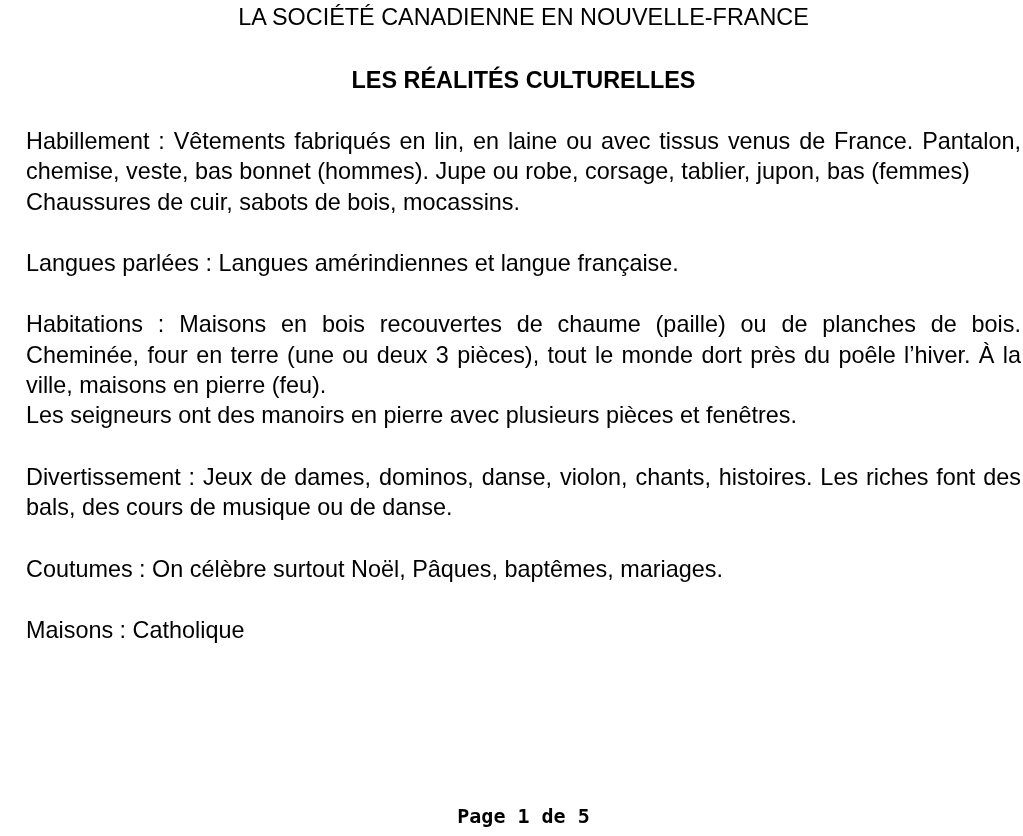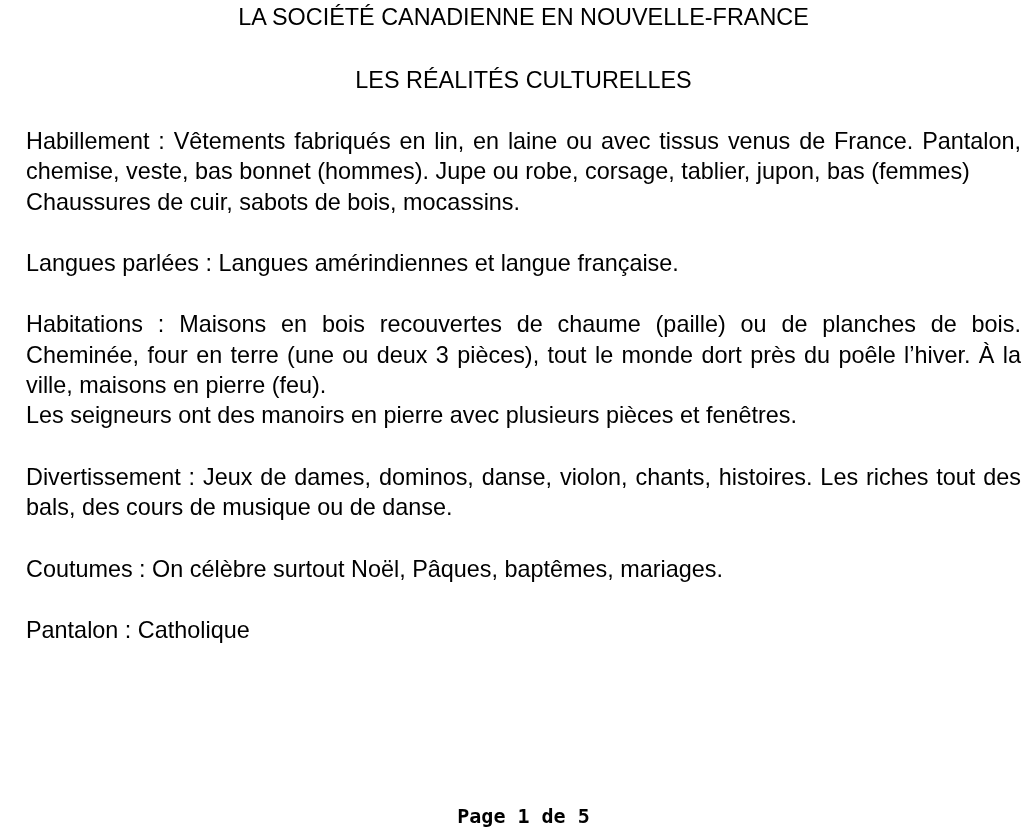--- a/index.html
+++ b/index.html
@@ -21,21 +21,21 @@
     overflow: hidden;
     margin-left: 12px;
   }
   .doc-title {
     text-align: center;
     font-weight: 400;
     margin: 0 0 32.7px 0;
   }
   .doc-subtitle {
     text-align: center;
-    font-weight: 400;
+    font-weight: 700;
     margin: 0 0 30.7px 0;
   }
   .para {
     margin: 0 0 31px 0;
   }
   .seg {
     text-align: justify;
   }
   .page-footer {
     position: absolute;
@@ -68,27 +68,27 @@
     <span class="seg" style="display:block">Langues parlées : Langues amérindiennes et langue française.</span>
   </p>
 
 
   <p class="para">
     <span class="seg" style="display:block">Habitations : Maisons en bois recouvertes de chaume (paille) ou de planches de bois. Cheminée, four en terre (une ou deux 3 pièces), tout le monde dort près du poêle l’hiver. À la ville, maisons en pierre (feu).</span>
     <span class="seg" style="display:block">Les seigneurs ont des manoirs en pierre avec plusieurs pièces et fenêtres.</span>
   </p>
 
   <p class="para">
-    <span class="seg" style="display:block">Divertissement : Jeux de dames, dominos, danse, violon, chants, histoires. Les riches tout des bals, des cours de musique ou de danse.</span>
+    <span class="seg" style="display:block">Divertissement : Jeux de dames, dominos, danse, violon, chants, histoires. Les riches font des bals, des cours de musique ou de danse.</span>
   </p>
 
   <p class="para">
     <span class="seg" style="display:block">Coutumes : On célèbre surtout Noël, Pâques, baptêmes, mariages.</span>
   </p>
 
   <p class="para">
-    <span class="seg" style="display:block">Pantalon : Catholique</span>
+    <span class="seg" style="display:block">Maisons : Catholique</span>
   </p>
 
 
   <div class="page-footer">Page 1 de 5</div>
 
 </div>
 
 </body></html>

